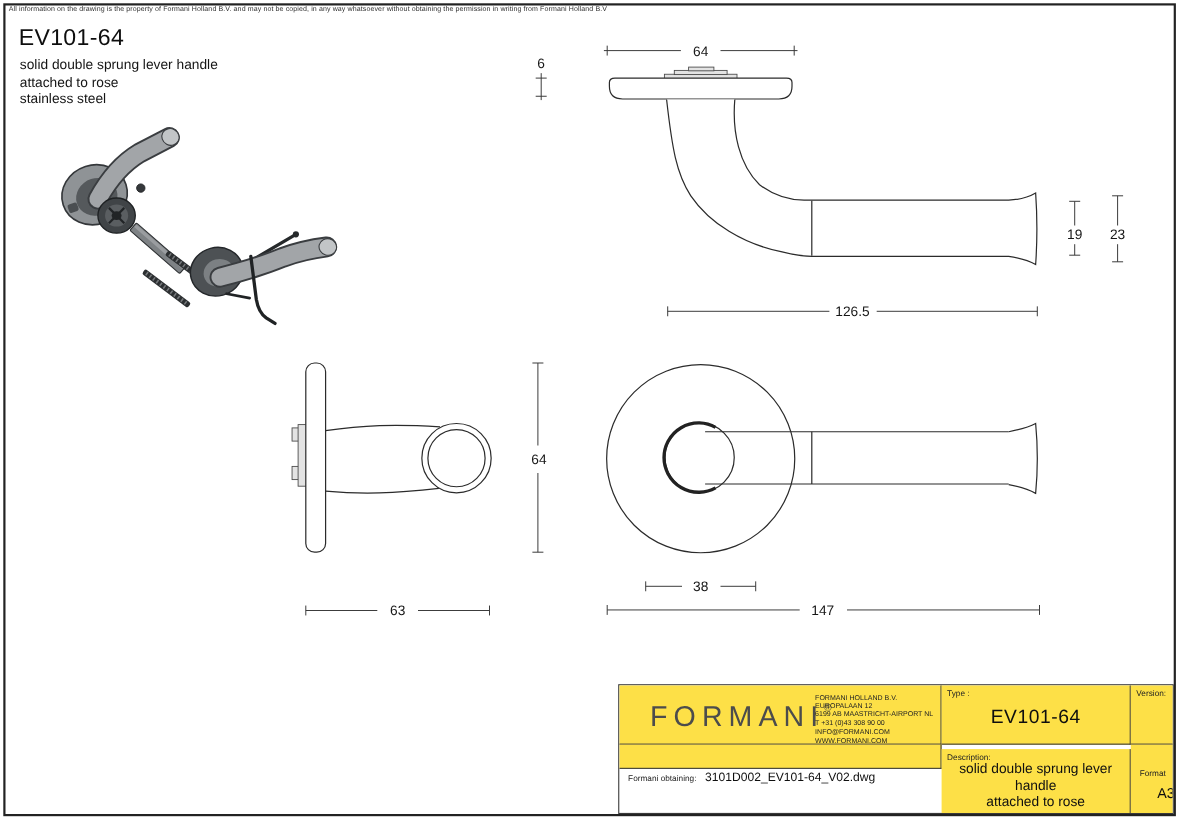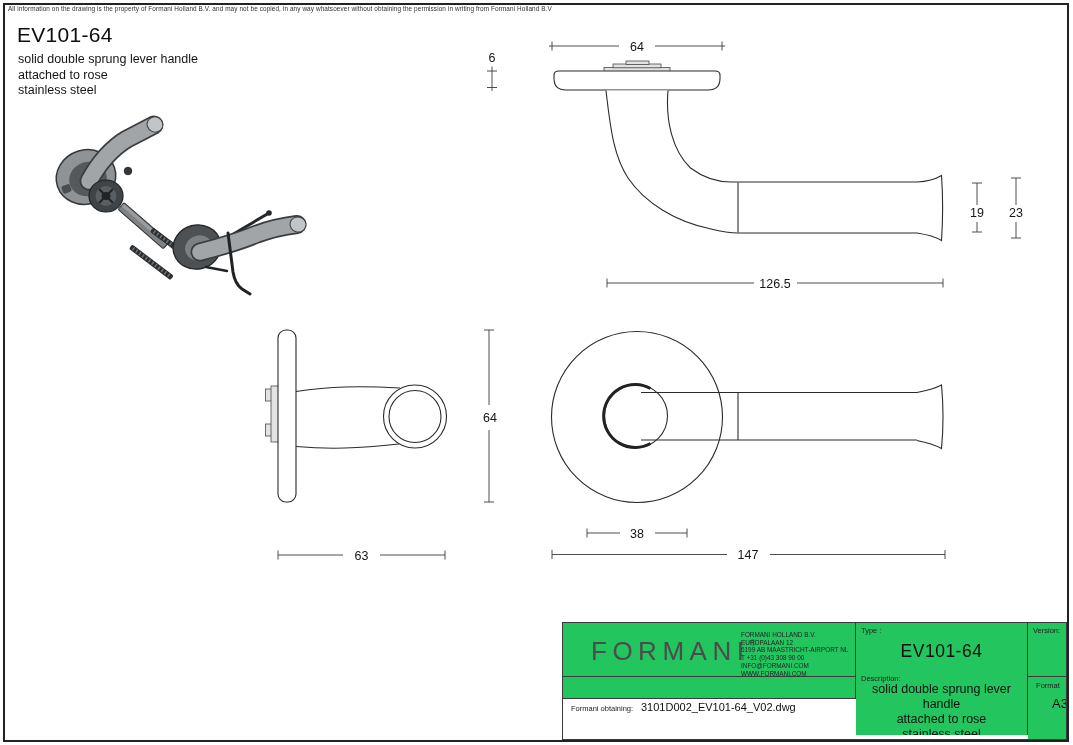--- a/index.html
+++ b/index.html
@@ -12,42 +12,42 @@
   .prod-sub { position:absolute; left:18px; top:52px; font-size:12.5px; line-height:15.5px; color:#151515; }
   svg.drawing { position:absolute; left:0; top:0; }
   svg .part { fill:#ffffff; stroke:#2b2b2b; stroke-width:1.1; }
   svg .edge { fill:none; stroke:#2b2b2b; stroke-width:1.1; }
   svg .dimln { fill:none; stroke:#3a3a3a; stroke-width:.9; }
   svg text.dimtxt { font:12.5px "Liberation Sans", sans-serif; fill:#161616; text-anchor:middle; }
   svg .clipfill { fill:#e3e3e3; stroke:#4a4a4a; stroke-width:.8; }
 
   
   .tb { position:absolute; left:562px; top:622px; width:505px; height:118px; background:#fff; border:1.2px solid #3a3a3a; overflow:hidden; }
-  .tb .cell { position:absolute; background:#22c55e; }
+  .tb .cell { position:absolute; background:#fde047; }
   .bR { border-right:1.2px solid #3a3a3a; }
   .bB { border-bottom:1.2px solid #3a3a3a; }
   .c-logo { left:0; top:0; width:293px; height:54px; }
   .c-type { left:293px; top:0; width:172px; height:54px; }
   .c-version { left:465px; top:0; width:40px; height:54px;text-align:right; }
   .c-file { left:0; top:54px; width:293px; height:22px; }
   .c-drawn { left:0; top:76px; width:293px; height:22px; }
   .c-date { left:0; top:98px; width:293px; height:20px; }
-  .c-desc { left:293px; top:48px; width:172px; height:64px; overflow:hidden; }
+  .c-desc { left:293px; top:58px; width:172px; height:64px; overflow:hidden; }
   .c-format { left:465px; top:54px; width:40px; height:64px; }
   .logo { position:absolute; left:28px; top:13px; font-size:26px; font-weight:400; color:#4c4c4c; letter-spacing:5.5px; }
   .logo sup { font-size:9px; letter-spacing:0; vertical-align:14px; }
   .addr { position:absolute; left:178px; top:8px; width:112px; font-size:6.4px; line-height:7.7px; color:#242424; }
   .lbl { font-size:7.5px; color:#222; }
   .cell .corner-lbl { position:absolute; left:5px; top:3px; }
   .type-val { margin-top:18px; text-align:center; font-size:17.5px; color:#0e0e0e; letter-spacing:.5px; }
   .kv { display:flex; align-items:baseline; height:100%; padding-left:8px; }
   .kv .lbl { min-width:70px; }
   .kv .val { font-size:11px; color:#0f0f0f;margin-top:24px; }
   .desc-lines { margin-top:11px; text-align:center; font-size:12.5px; line-height:15px; color:#101010; padding:0 2px; }
-  .format-lbl { text-align:center; margin-top:4px; }
+  .format-lbl { text-align:center; margin-top:21px; }
   .format-val { text-align:right; font-size:13px; margin-top:6px; color:#0e0e0e; }
 </style>
 </head>
 <body>
 
 <div class="page">
 
   <div class="disclaimer">All information on the drawing is the property of Formani Holland B.V. and may not be copied, in any way whatsoever without obtaining the permission in writing from Formani Holland B.V</div>
 
   <div class="prod-title">EV101-64</div>

